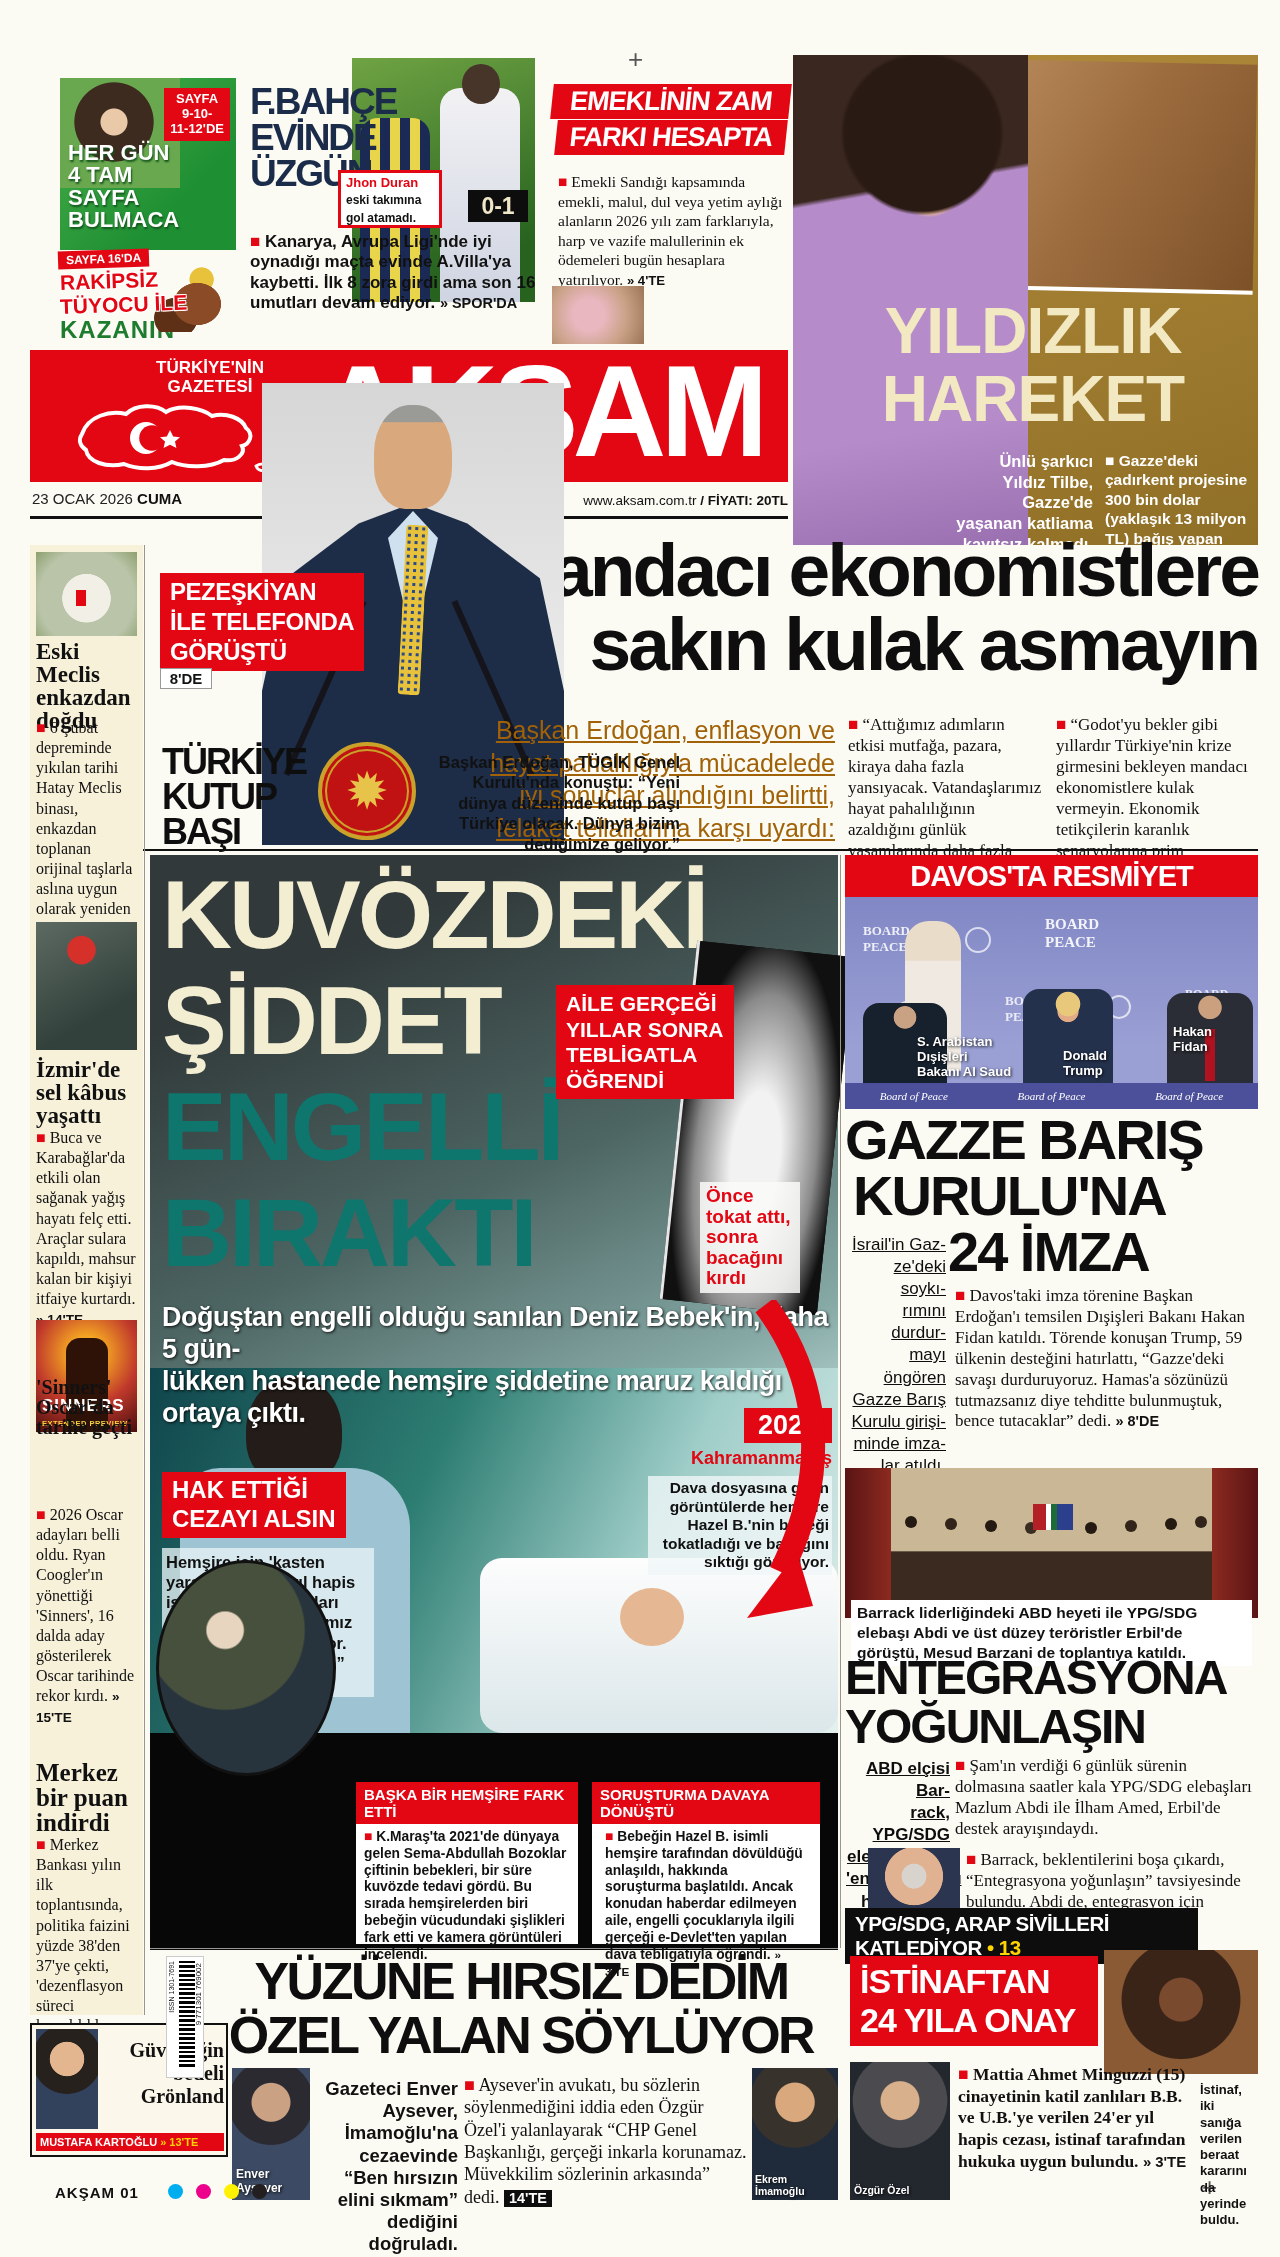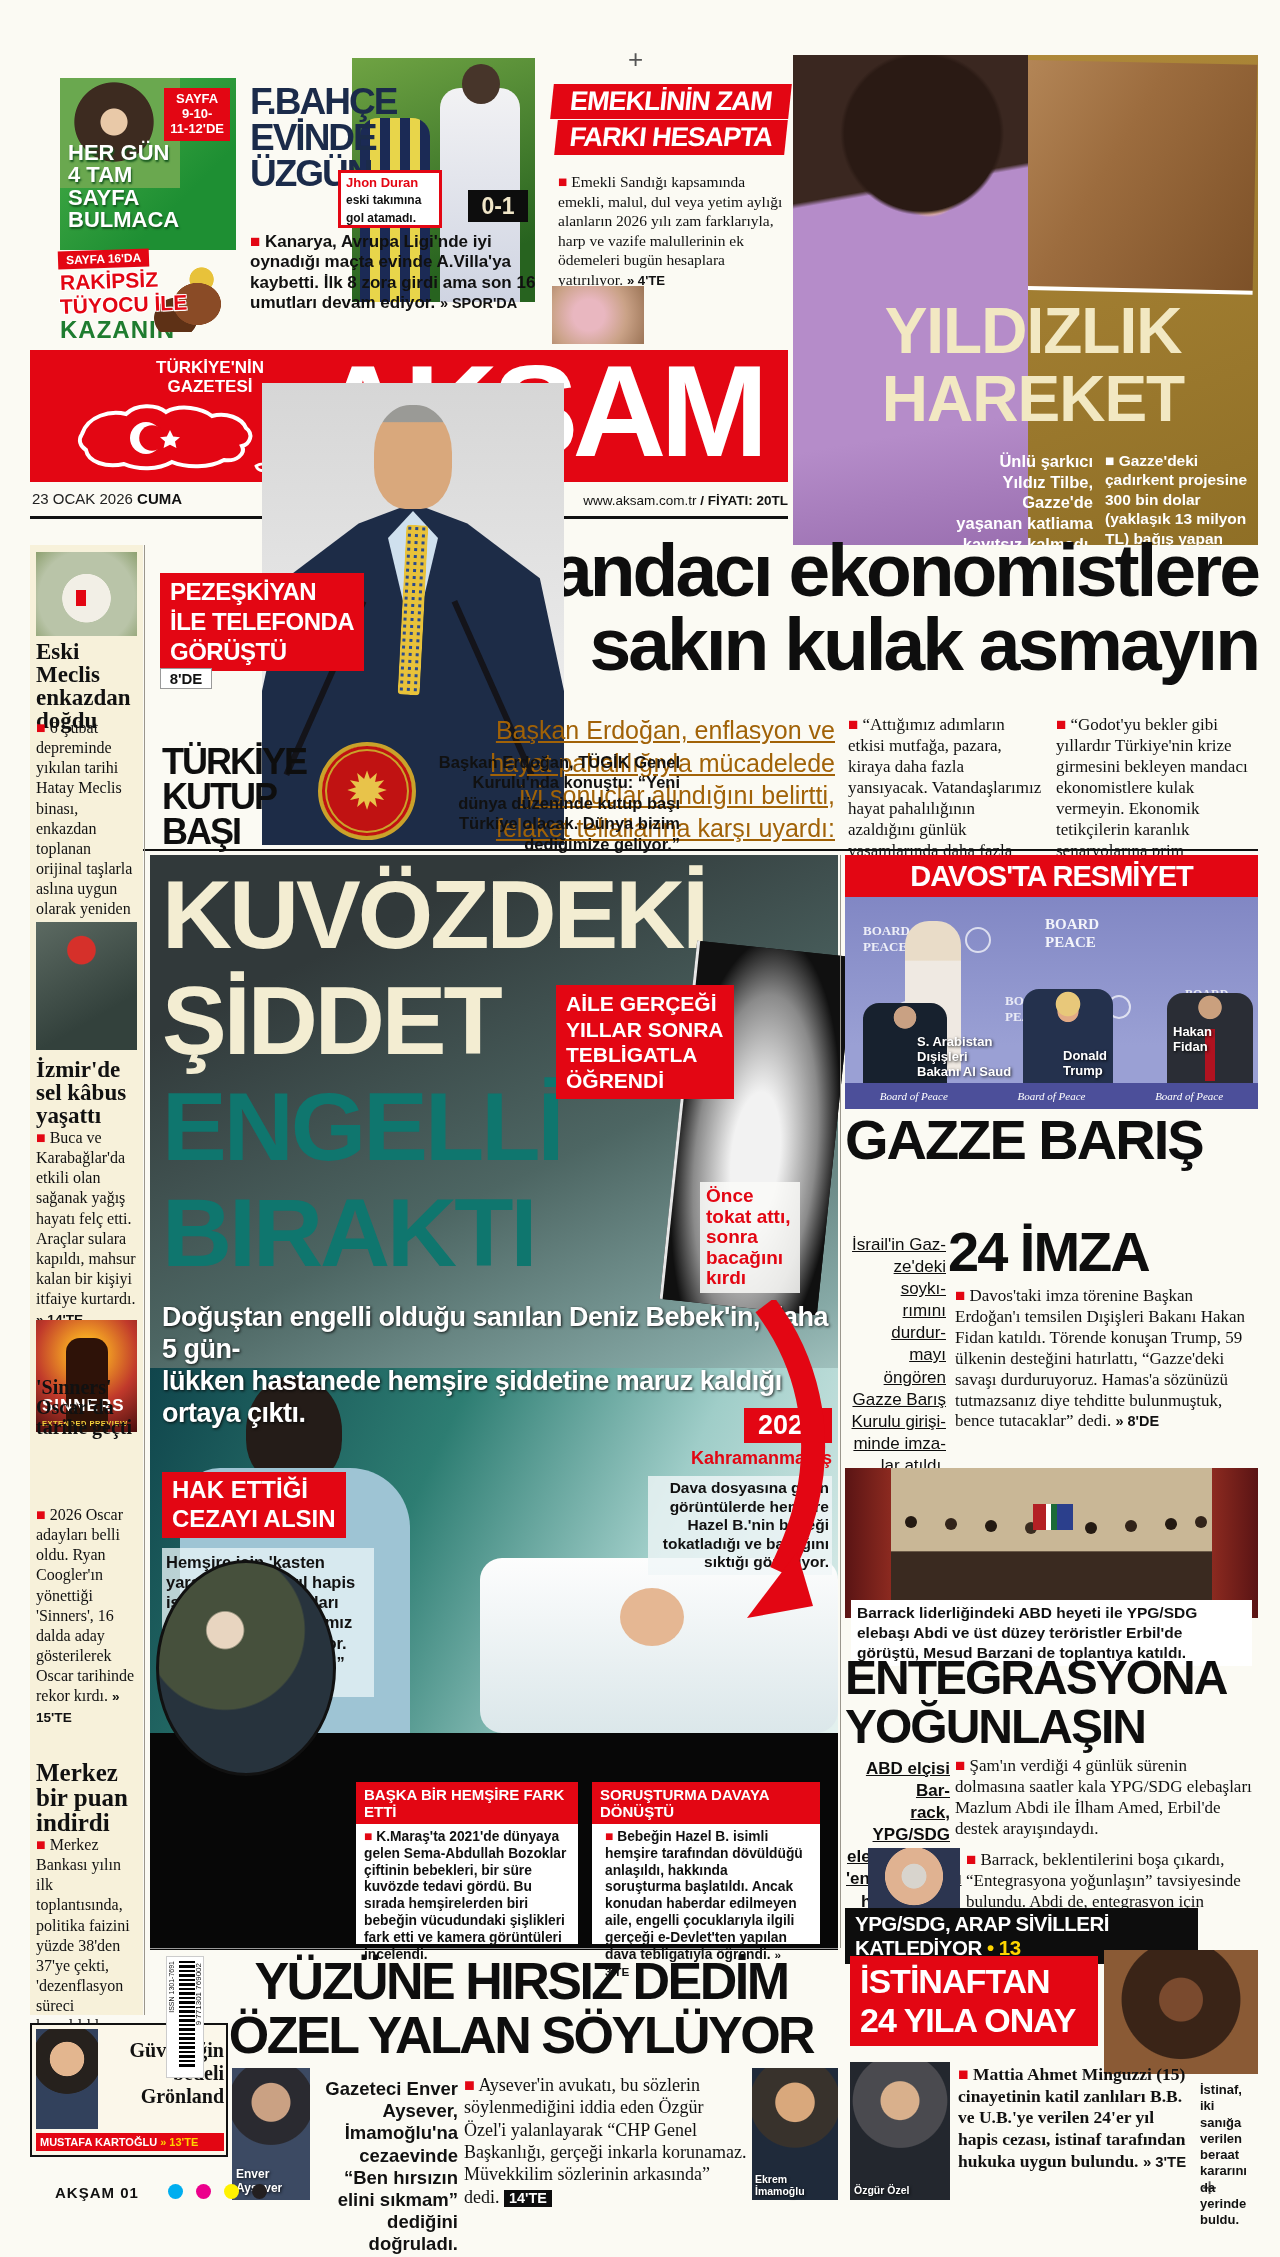--- a/index.html
+++ b/index.html
@@ -277,20 +277,21 @@
     </div>
     <div class="abs pre b w sh" style="left:72px;top:138px;font-size:13px;line-height:1.15">S. Arabistan
 Dışişleri
 Bakanı Al Saud</div>
     <div class="abs pre b w sh" style="left:218px;top:152px;font-size:13px;line-height:1.15">Donald
 Trump</div>
     <div class="abs pre b w sh" style="left:328px;top:128px;font-size:13px;line-height:1.15">Hakan
 Fidan</div>
   </div>
   <div class="abs hl" style="left:845px;top:1112px;font-size:56px;letter-spacing:-2px">GAZZE BARIŞ</div>
+  <div class="abs hl" style="left:853px;top:1168px;font-size:56px;letter-spacing:-2px">KURULU'NA</div>
   <div class="abs hl" style="left:948px;top:1224px;font-size:56px;letter-spacing:-2px">24 İMZA</div>
   <div class="abs pre ra u" style="left:846px;top:1234px;width:100px;font-size:17px;line-height:1.3;color:#0d0d0d">İsrail'in Gaz-
 ze'deki soykı-
 rımını durdur-
 mayı öngören
 Gazze Barış
 Kurulu girişi-
 minde imza-
 lar atıldı.</div>
   <p class="abs serif" style="left:955px;top:1286px;width:303px;font-size:17px;line-height:1.23">
@@ -308,21 +309,21 @@
   <div class="abs pre hl" style="left:845px;top:1654px;font-size:48px;line-height:1.02;letter-spacing:-2px">ENTEGRASYONA
 YOĞUNLAŞIN</div>
   <div class="abs pre ra u b" style="left:846px;top:1758px;width:104px;font-size:17px;line-height:1.3;color:#0d0d0d">ABD elçisi Bar-
 rack, YPG/SDG
 elebaşlarına,
 'entegrasyonu
 hızlandırın'
 uyarısı yaptı.</div>
   <div class="abs photo" style="left:868px;top:1848px;width:92px;height:88px;background:radial-gradient(circle at 50% 32%,#d8d4cd 16%,#e0b291 17% 38%,#2c3550 39%)"></div>
   <p class="abs serif" style="left:955px;top:1756px;width:303px;font-size:17px;line-height:1.23">
-    <span class="rb">Şam'ın verdiği 4 günlük sürenin dolmasına saatler kala YPG/SDG elebaşları Mazlum Abdi ile İlham Amed, Erbil'de destek arayışındaydı.</span>
+    <span class="rb">Şam'ın verdiği 6 günlük sürenin dolmasına saatler kala YPG/SDG elebaşları Mazlum Abdi ile İlham Amed, Erbil'de destek arayışındaydı.</span>
   </p>
   <p class="abs serif" style="left:966px;top:1850px;width:292px;font-size:17px;line-height:1.23">
     <span class="rb">Barrack, beklentilerini boşa çıkardı, “Entegrasyona yoğunlaşın” tavsiyesinde bulundu. Abdi de, entegrasyon için çalışacaklarını söyledi.</span>
     <span class="cont">» 13'TE</span>
   </p>
   <div class="abs blackbg b" style="left:845px;top:1908px;width:353px;font-size:20.5px;padding:4px 10px;letter-spacing:-0.5px">
     <span>YPG/SDG, ARAP SİVİLLERİ KATLEDİYOR</span>
     <span style="color:#ffd400">• 13</span>
   </div>
 

